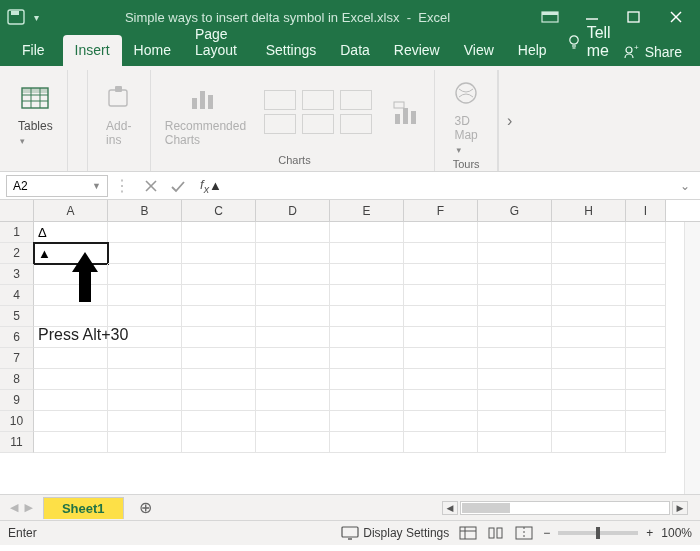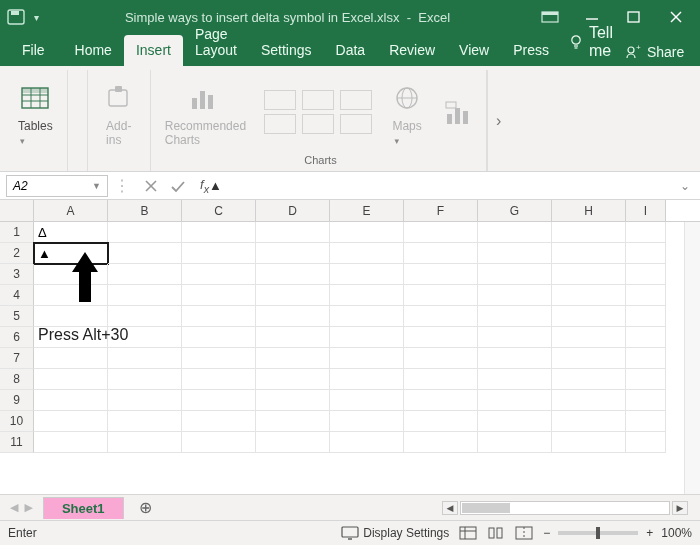--- a/index.html
+++ b/index.html
@@ -20,40 +20,40 @@
   .rgroup .glabel { font-size: 11px; color: #6b6b6b; padding: 2px 0 3px; }
   .rgroup .gbody { flex: 1; display: flex; align-items: center; gap: 6px; }
   .big-btn { display: flex; flex-direction: column; align-items: center; justify-content: center; gap: 4px; padding: 4px 6px 0; font-size: 12px; color: #4b4b4b; }
   .big-btn.disabled { color: #b0b0b0; }
   .big-btn .icon { width: 34px; height: 34px; display:flex; align-items:center; justify-content:center; }
   .big-btn .caret::after { content: "▾"; font-size: 9px; color: #8a8a8a; margin-left: 2px; }
   .chart-icons { display:flex; flex-wrap:wrap; width:120px; gap:4px 6px; align-content:center; justify-content:center; opacity: .35; }
   .chart-icons .ci { width:32px; height:20px; border:1px solid #9a9a9a; position:relative; }
   .scroll-right { width: 22px; display:flex; align-items:center; justify-content:center; border-left:1px solid #dedede; color:#777;}
   .namebox-row { height: 28px; display:flex; align-items:center; border-bottom:1px solid #d6d6d6; background:#fff; padding-right: 10px; }
-  .namebox { width: 102px; height: 22px; border:1px solid #c7c7c7; margin-left:6px; display:flex; align-items:center; padding:0 6px; font-size:12px; justify-content:space-between;font-style:italic; }
+  .namebox { width: 102px; height: 22px; border:1px solid #c7c7c7; margin-left:6px; display:flex; align-items:center; padding:0 6px; font-size:12px; justify-content:space-between; }
   .nb-dd { font-size: 9px; color:#888; }
   .fx-btns { display:flex; gap:12px; margin:0 14px; color:#888; }
   .fx-label { font-style: italic; font-size: 13px; color:#555; margin-right: 0; }
   .formula-bar { flex:1; font-size:13px; color:#333; }
   .fb-expand { color:#888; font-size: 12px; }
   .grid-wrap { position:relative; height: 294px; background:#fff; }
   .colhdrs { display:flex; height:22px; border-bottom:1px solid #d0d0d0; }
   .corner { width:34px; border-right:1px solid #d0d0d0; background:#f3f2f1; }
   .colhdr { width:74px; border-right:1px solid #d0d0d0; background:#f3f2f1; text-align:center; font-size:12px; color:#444; line-height:22px; }
   .rows { position:absolute; top:22px; left:0; right:0; }
   .row { display:flex; height:21px; }
   .rowhdr { width:34px; border-right:1px solid #d0d0d0; border-bottom:1px solid #e4e4e4; background:#f3f2f1; text-align:center; font-size:12px; color:#444; line-height:21px; }
   .cell { width:74px; border-right:1px solid #e4e4e4; border-bottom:1px solid #e4e4e4; font-size:13px; padding-left:4px; line-height:21px; overflow:visible; white-space:nowrap; }
   .cell.sel { outline: 2px solid #1a1a1a; outline-offset:-1px; background:#fff; }
   .arrow-overlay { position:absolute; left:72px; top:52px; pointer-events:none; }
   .annot { position:absolute; left:38px; top:126px; font-size:16px; color:#222; }
   .sheet-tabs { height:26px; background:#f3f2f1; border-top:1px solid #d6d6d6; display:flex; align-items:center; }
   .st-nav { display:flex; gap:6px; padding:0 10px; color:#b8b8b8; font-size:11px; }
-  .sheet-tab { background:#f9a8d4; border:1px solid #ccc; border-bottom:none; padding:3px 18px; font-size:13px; color:#217346; font-weight:600; }
+  .sheet-tab { background:#fde047; border:1px solid #ccc; border-bottom:none; padding:3px 18px; font-size:13px; color:#217346; font-weight:600; }
   .addsheet { width:24px; height:24px; border-radius:50%; display:flex; align-items:center; justify-content:center; color:#666; margin-left:10px; font-size:16px; }
   .st-scroll { flex:1; display:flex; align-items:center; justify-content:flex-end; gap:2px; padding-right:12px; }
   .hscroll { width:210px; height:14px; border:1px solid #ccc; background:#fff; position:relative; }
   .hscroll .thumb { position:absolute; left:1px; top:1px; width:48px; height:10px; background:#cfcfcf; }
   .hscroll-arrow { width:16px; height:14px; border:1px solid #ccc; display:flex; align-items:center; justify-content:center; font-size:9px; color:#555; }
   .statusbar { height:25px; background:#f3f2f1; border-top:1px solid #d6d6d6; display:flex; align-items:center; font-size:12px; color:#3a3a3a; padding:0 8px; }
   .statusbar .spacer { flex:1; }
   .view-btns { display:flex; gap:10px; margin:0 10px; color:#555; }
   .zoom { display:flex; align-items:center; gap:8px; }
   .zoom .track { width:80px; height:4px; background:#cfcfcf; position:relative; }
@@ -97,28 +97,28 @@
       <svg width="14" height="14">
           <line x1="2" y1="2" x2="12" y2="12" stroke="#fff" stroke-width="1.4"></line>
           <line x1="12" y1="2" x2="2" y2="12" stroke="#fff" stroke-width="1.4"></line>
         </svg>
     </span>
   </div>
 </div>
 
 <div class="menubar">
   <div class="menu-item file">File</div>
+  <div class="menu-item active">Insert</div>
   <div class="menu-item">Home</div>
-  <div class="menu-item active">Insert</div>
   <div class="menu-item">Page Layout</div>
   <div class="menu-item">Settings</div>
   <div class="menu-item">Data</div>
   <div class="menu-item">Review</div>
   <div class="menu-item">View</div>
-  <div class="menu-item">Press</div>
+  <div class="menu-item">Help</div>
   <div class="tellme-wrap">
     <span>
       <svg width="14" height="16">
           <circle cx="7" cy="6" r="4.2" fill="none" stroke="#eafaf1" stroke-width="1.2"></circle>
           <line x1="5" y1="12" x2="9" y2="12" stroke="#eafaf1" stroke-width="1.2"></line>
           <line x1="5.5" y1="14" x2="8.5" y2="14" stroke="#eafaf1" stroke-width="1.2"></line>
         </svg>
     </span>
     <span>Tell me</span>
   </div>
@@ -190,42 +190,47 @@
       <div class="chart-icons">
         <div class="ci"></div>
           <div class="ci"></div>
           <div class="ci"></div>
         <div class="ci"></div>
           <div class="ci"></div>
           <div class="ci"></div>
       </div>
       <div class="big-btn disabled">
         <span class="icon">
-          <svg width="28" height="28">
-              <circle cx="14" cy="14" r="10" fill="none" stroke="#bcbcbc" stroke-width="1.4"></circle>
-              <ellipse cx="14" cy="14" rx="5" ry="10" fill="none" stroke="#bcbcbc"></ellipse>
-              <line x1="4" y1="14" x2="24" y2="14" stroke="#bcbcbc"></line>
-            </svg>
-        </span>
-        <span><span>Maps</span><br><span class="caret"></span></span>
-      </div>
-      <div class="big-btn disabled">
-        <span class="icon">
           <svg width="30" height="28">
               <rect x="3" y="14" width="5" height="10" fill="#bcbcbc"></rect>
               <rect x="11" y="8" width="5" height="16" fill="#bcbcbc"></rect>
               <rect x="19" y="11" width="5" height="13" fill="#bcbcbc"></rect>
               <rect x="2" y="2" width="10" height="6" fill="none" stroke="#bcbcbc"></rect>
             </svg>
         </span>
       </div>
     </div>
     <div class="glabel">Charts</div>
   </div>
 
+  <div class="rgroup">
+    <div class="gbody">
+      <div class="big-btn disabled">
+        <span class="icon">
+          <svg width="30" height="28">
+              <circle cx="15" cy="14" r="10" fill="none" stroke="#bcbcbc" stroke-width="1.4"></circle>
+              <path d="M8 10 q7 6 14 0 M8 18 q7 -6 14 0" fill="none" stroke="#bcbcbc"></path>
+            </svg>
+        </span>
+        <span style="white-space:pre"><span>3D
+Map</span><br><span class="caret"></span></span>
+      </div>
+    </div>
+    <div class="glabel">Tours</div>
+  </div>
 
   <div class="scroll-right">›</div>
 </div>
 
 <div class="namebox-row">
   <div class="namebox">
     <span>A2</span>
     <span class="nb-dd">▼</span>
   </div>
   <span style="width:6px"></span>

